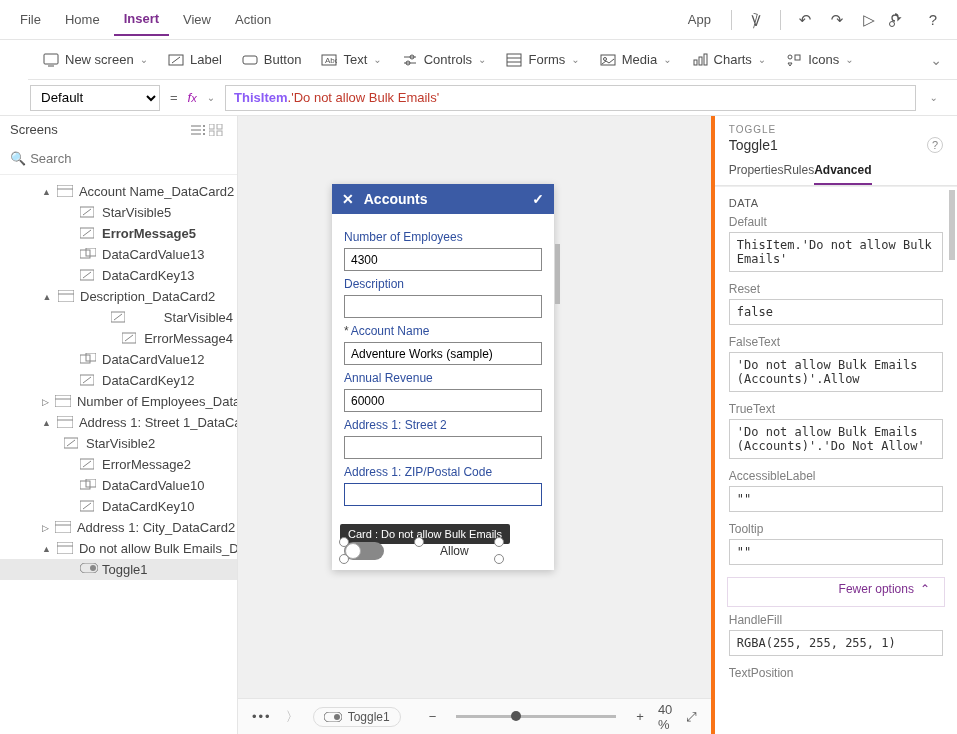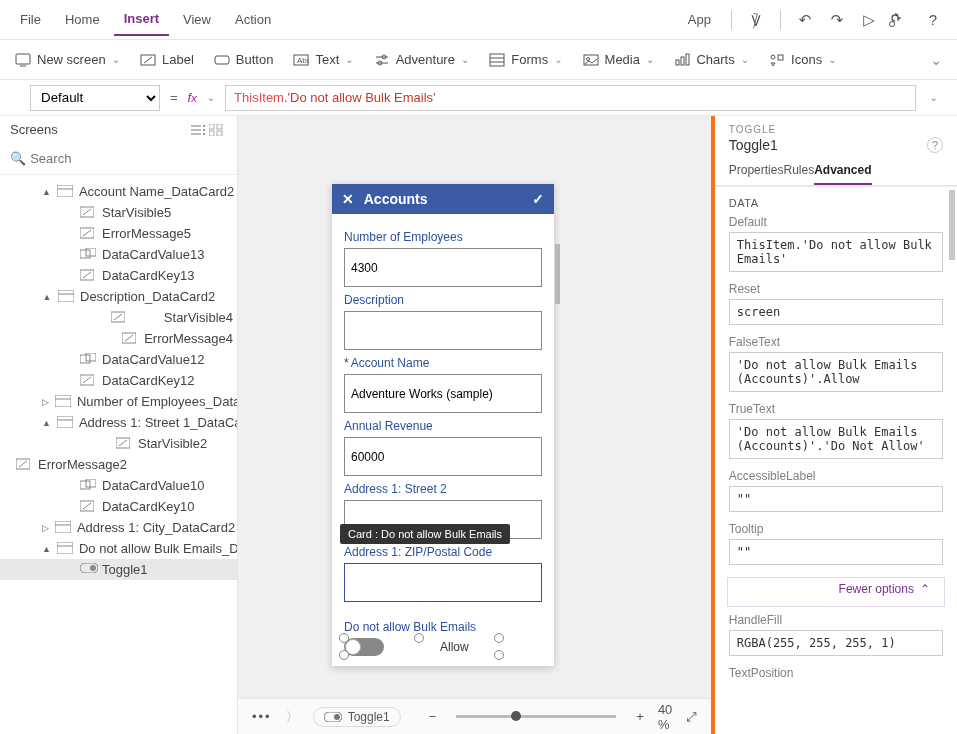--- a/index.html
+++ b/index.html
@@ -7,33 +7,33 @@
 
 
 .menubar { display:flex; align-items:center; height:40px; border-bottom:1px solid #e5e5e5; padding:0 10px; gap:4px; }
 .menubar .mi { padding:8px 10px; color:#555; cursor:pointer; }
 .menubar .mi.active { color:#7d2e8e; border-bottom:2px solid #7d2e8e; font-weight:600; }
 .menubar .spacer { flex:1; }
 .menubar .ricon { width:28px; text-align:center; color:#555; cursor:pointer; font-size:15px; }
 .menubar .sep { width:1px; height:20px; background:#ccc; margin:0 6px; }
 
 
-.toolbar { display:flex; align-items:center; height:40px; border-bottom:1px solid #e5e5e5; padding:0 15px; gap:20px; color:#444; }
+.toolbar { display:flex; align-items:center; height:40px; border-bottom:1px solid #e5e5e5; padding:0 15px; gap:20px; color:#444;margin-left:28px; }
 .tbtn { display:flex; align-items:center; gap:6px; cursor:pointer; }
 .tbtn .chev { font-size:10px; color:#888; }
 .ticon { width:16px; height:14px; display:inline-block; }
 
 
 .fbar { display:flex; align-items:center; height:36px; border-bottom:1px solid #e5e5e5; padding:0 15px 0 30px; gap:10px; }
 .fbar select { height:26px; width:130px; border:1px solid #ccc; background:#fff; padding:0 6px; }
 .fbar .eq { color:#666; }
 .fbar .fx { font-style:italic; color:#a21caf; }
 .fbar .fchev { font-size:10px; color:#888; }
 .fbar .formula { flex:1; height:26px; border:1px solid #ccc; display:flex; align-items:center; padding:0 8px; font-family:Consolas,monospace; }
-.fbar .formula .kw { color:#ef4444; }
+.fbar .formula .kw { color:#8b5cf6;font-weight:bold; }
 .fbar .formula .lit { color:#c0392b; }
 .fbar .endchev { color:#888; font-size:10px; padding:0 4px; }
 
 
 .main { display:flex; height:calc(734px - 40px - 40px - 36px); }
 
 
 .left { width:238px; border-right:1px solid #e5e5e5; display:flex; flex-direction:column; }
 .left .hdr { display:flex; align-items:center; padding:6px 10px; color:#444;}
 .left .hdr .t { flex:1; }
@@ -48,21 +48,21 @@
 
 
 .canvas { flex:1; background:#f0f0f0; position:relative; display:flex; flex-direction:column; }
 .stage { flex:1; position:relative; }
 .phone { position:absolute; left:94px; top:68px; width:222px; background:#fff; box-shadow:0 2px 8px rgba(0,0,0,.2); }
 .phone .bar { background:#3b5ba5; color:#fff; height:30px; display:flex; align-items:center; padding:0 10px; gap:10px; font-size:14px; font-weight:600;}
 .phone .bar .chk { margin-left:auto; }
 .phone .body { padding:10px 12px; position:relative; }
 .flbl { color:#2f4f9f; font-size:12px; margin:6px 0 4px; }
 .flbl .req { color:#444; margin-right:2px; }
-.fin { width:100%; border:1px solid #888; height:39px; padding:2px 6px; font-size:12px; }
+.fin { width:100%; border:1px solid #888; height:23px; padding:2px 6px; font-size:12px; }
 .fin.sel { border:1px solid #2f4f9f; }
 .tooltip { position:absolute; background:#333; color:#fff; font-size:11px; padding:4px 8px; border-radius:2px; }
 .tog-wrap { display:flex; align-items:center; gap:6px; margin-top:4px; position:relative; }
 .tog { width:40px; height:18px; background:#888; border-radius:10px; position:relative; }
 .tog .knob { width:16px; height:16px; background:#fff; border-radius:50%; position:absolute; left:1px; top:1px; border:1px solid #aaa; }
 .handle { width:10px; height:10px; border:1px solid #888; background:#fff; border-radius:50%; position:absolute; }
 .phone .scrollthumb { position:absolute; right:-6px; top:30px; width:5px; height:60px; background:#b8b8b8; }
 
 .statusbar { height:36px; border-top:1px solid #e5e5e5; background:#fafafa; display:flex; align-items:center; padding:0 14px; gap:14px; color:#555; }
 .statusbar .dots { letter-spacing:2px; cursor:pointer;}
@@ -156,21 +156,21 @@
   </span>
   <span class="tbtn">
     <span class="ticon">
         <svg width="16" height="14">
           <line x1="2" y1="4" x2="14" y2="4" stroke="#555"></line>
           <circle cx="10" cy="4" r="2" fill="none" stroke="#555"></circle>
           <line x1="2" y1="10" x2="14" y2="10" stroke="#555"></line>
           <circle cx="6" cy="10" r="2" fill="none" stroke="#555"></circle>
         </svg>
       </span>
-    <span>Adventure</span>
+    <span>Controls</span>
       <span class="chev">⌄</span>
   </span>
   <span class="tbtn">
     <span class="ticon">
         <svg width="16" height="14">
           <rect x="1" y="1" width="14" height="12" fill="none" stroke="#555"></rect>
           <line x1="1" y1="5" x2="15" y2="5" stroke="#555"></line>
           <line x1="1" y1="9" x2="15" y2="9" stroke="#555"></line>
         </svg>
       </span>
@@ -270,21 +270,21 @@
         <div class="tn" style="padding-left: 64px;">
           <span class="arr"></span>
           <span class="tic">
             <svg width="14" height="12">
               <rect x="0" y="1" width="14" height="10" fill="none" stroke="#888"></rect>
               <line x1="3" y1="9" x2="11" y2="3" stroke="#888"></line>
             </svg>
           </span>
           <span>StarVisible5</span>
         </div>
-        <div class="tn" style="padding-left: 64px;">
+        <div class="tn" style="padding-left: 64px; font-weight: bold;">
           <span class="arr"></span>
           <span class="tic">
             <svg width="14" height="12">
               <rect x="0" y="1" width="14" height="10" fill="none" stroke="#888"></rect>
               <line x1="3" y1="9" x2="11" y2="3" stroke="#888"></line>
             </svg>
           </span>
           <span>ErrorMessage5</span>
         </div>
         <div class="tn" style="padding-left: 64px;">
@@ -370,31 +370,31 @@
         <div class="tn" style="padding-left: 42px;">
           <span class="arr">▲</span>
           <span class="tic">
             <svg width="16" height="12">
               <rect x="0" y="0" width="16" height="12" fill="none" stroke="#888"></rect>
               <line x1="0" y1="4" x2="16" y2="4" stroke="#888"></line>
             </svg>
           </span>
           <span>Address 1: Street 1_DataCard</span>
         </div>
-        <div class="tn" style="padding-left: 100px;">
+        <div class="tn" style="padding-left: 48px;">
           <span class="arr"></span>
           <span class="tic">
             <svg width="14" height="12">
               <rect x="0" y="1" width="14" height="10" fill="none" stroke="#888"></rect>
               <line x1="3" y1="9" x2="11" y2="3" stroke="#888"></line>
             </svg>
           </span>
           <span>StarVisible2</span>
         </div>
-        <div class="tn" style="">
+        <div class="tn" style="padding-left: 64px;">
           <span class="arr"></span>
           <span class="tic">
             <svg width="14" height="12">
               <rect x="0" y="1" width="14" height="10" fill="none" stroke="#888"></rect>
               <line x1="3" y1="9" x2="11" y2="3" stroke="#888"></line>
             </svg>
           </span>
           <span>ErrorMessage2</span>
         </div>
         <div class="tn" style="padding-left: 64px;">
@@ -509,21 +509,21 @@
     </div>
     <div class="rbody" id="rbody">
       <div class="scr"></div>
     <div class="sec">DATA</div>
         <div class="prop">
           <div class="pl">Default</div>
           <div class="pv">ThisItem.'Do not allow Bulk Emails'</div>
         </div>
         <div class="prop">
           <div class="pl">Reset</div>
-          <div class="pv">screen</div>
+          <div class="pv">false</div>
         </div>
         <div class="prop">
           <div class="pl">FalseText</div>
           <div class="pv">'Do not allow Bulk Emails (Accounts)'.Allow</div>
         </div>
         <div class="prop">
           <div class="pl">TrueText</div>
           <div class="pv">'Do not allow Bulk Emails (Accounts)'.'Do Not Allow'</div>
         </div>
         <div class="prop">

